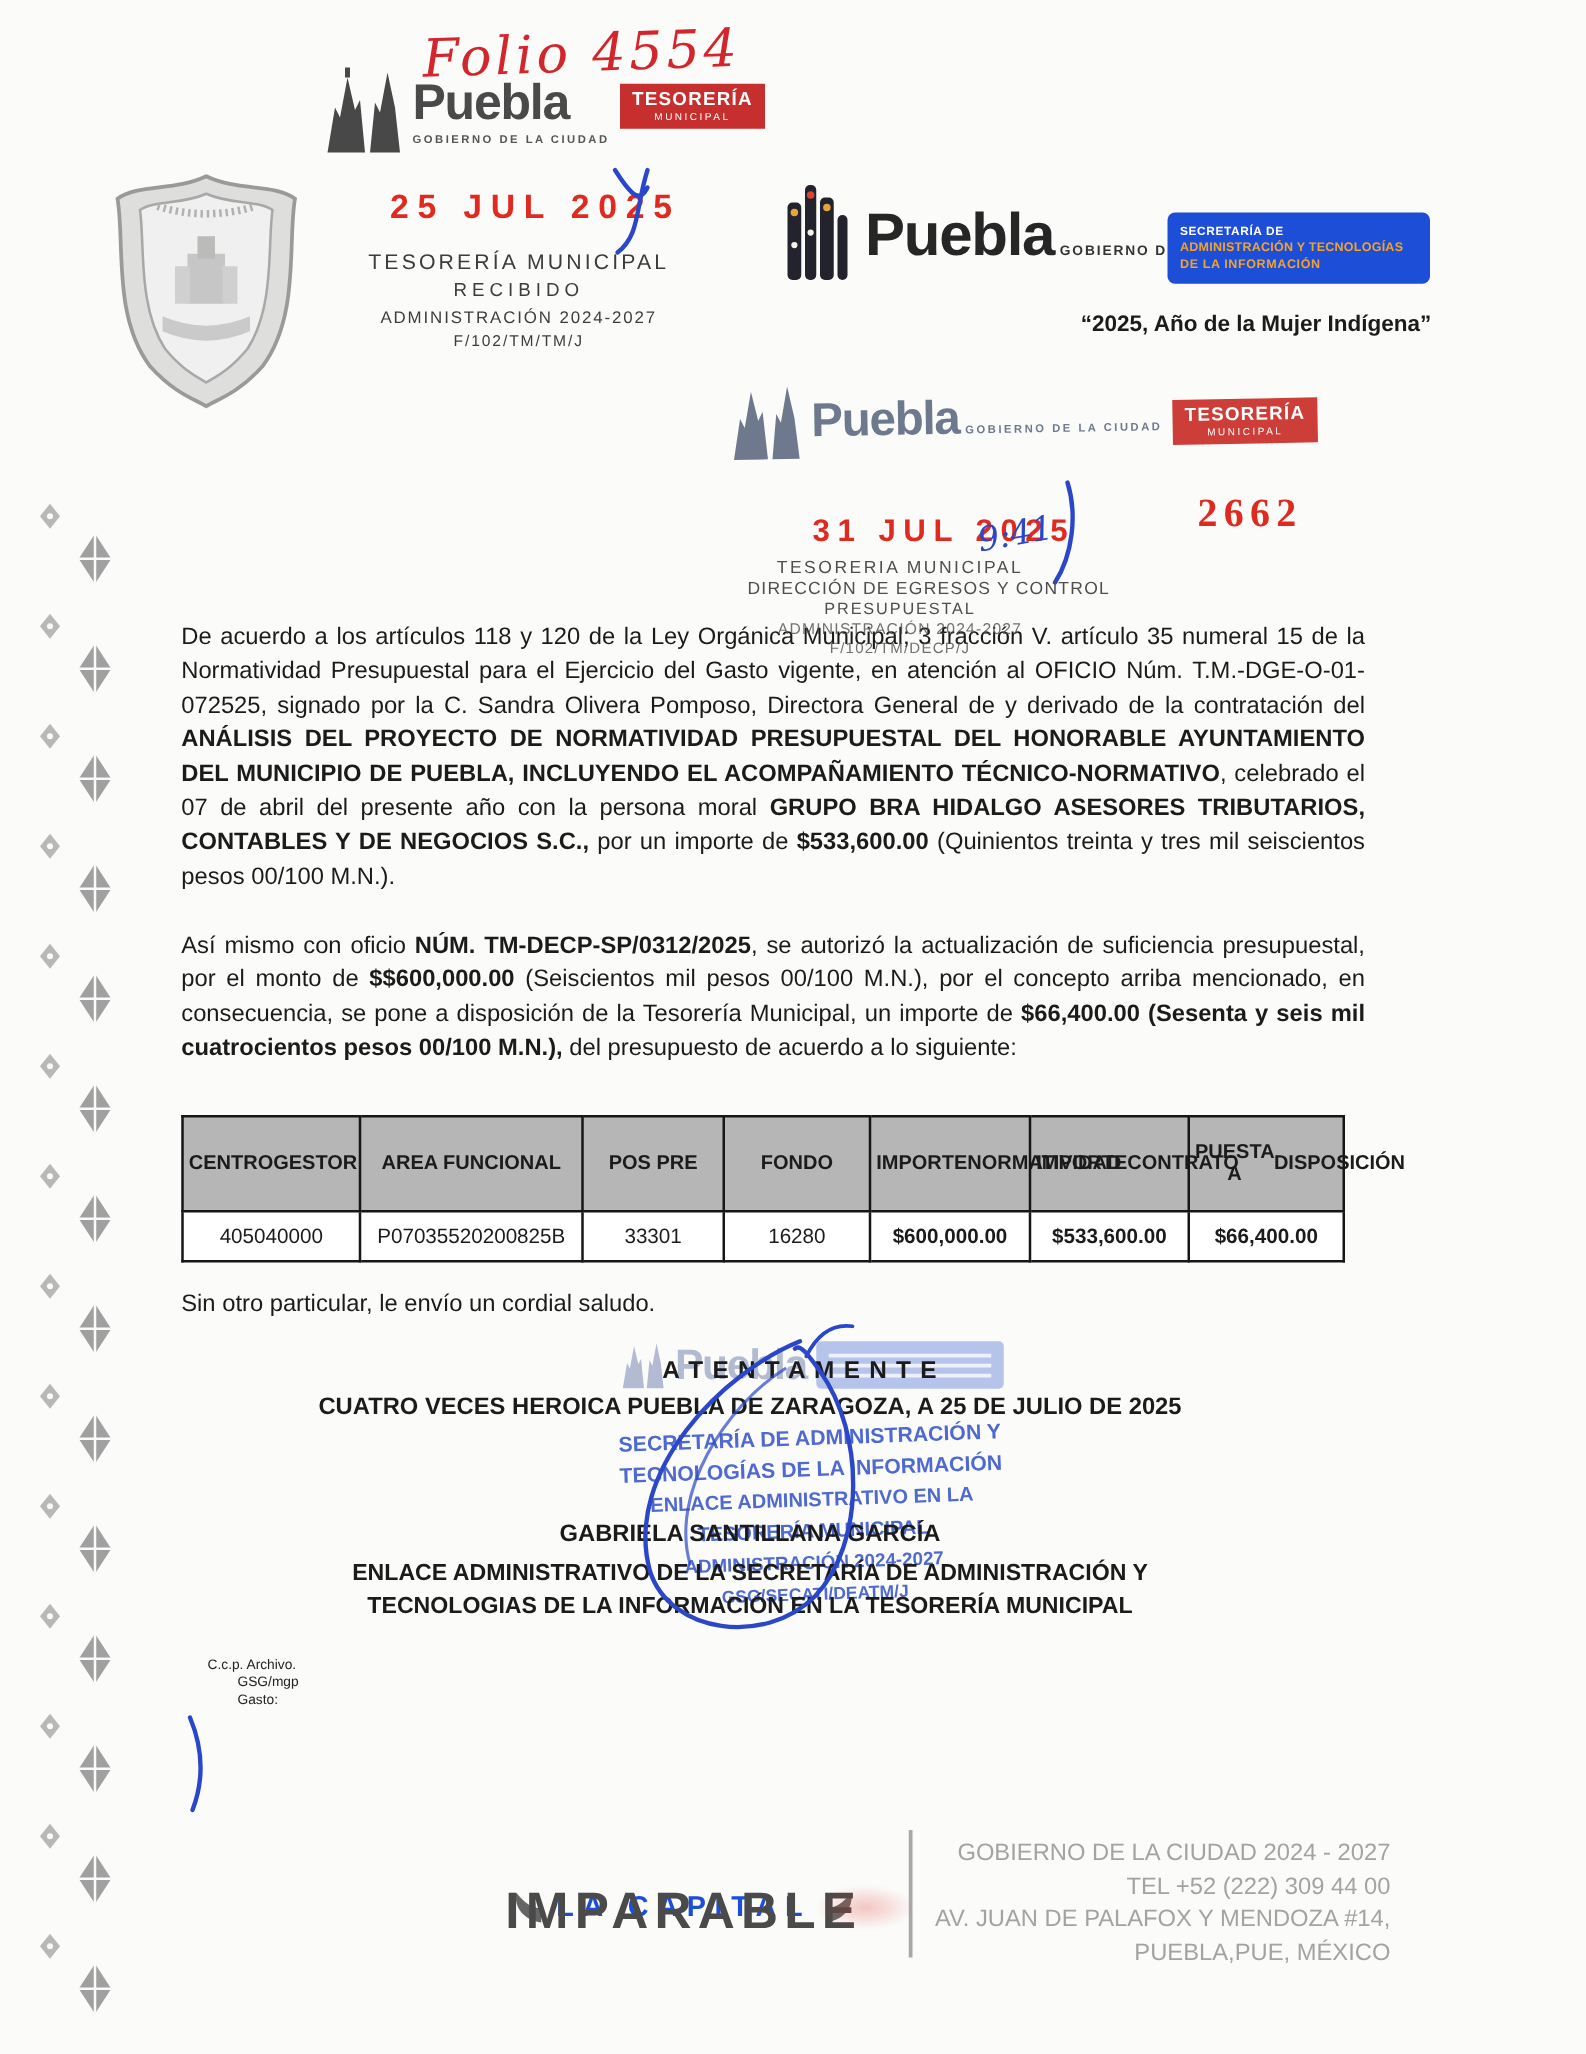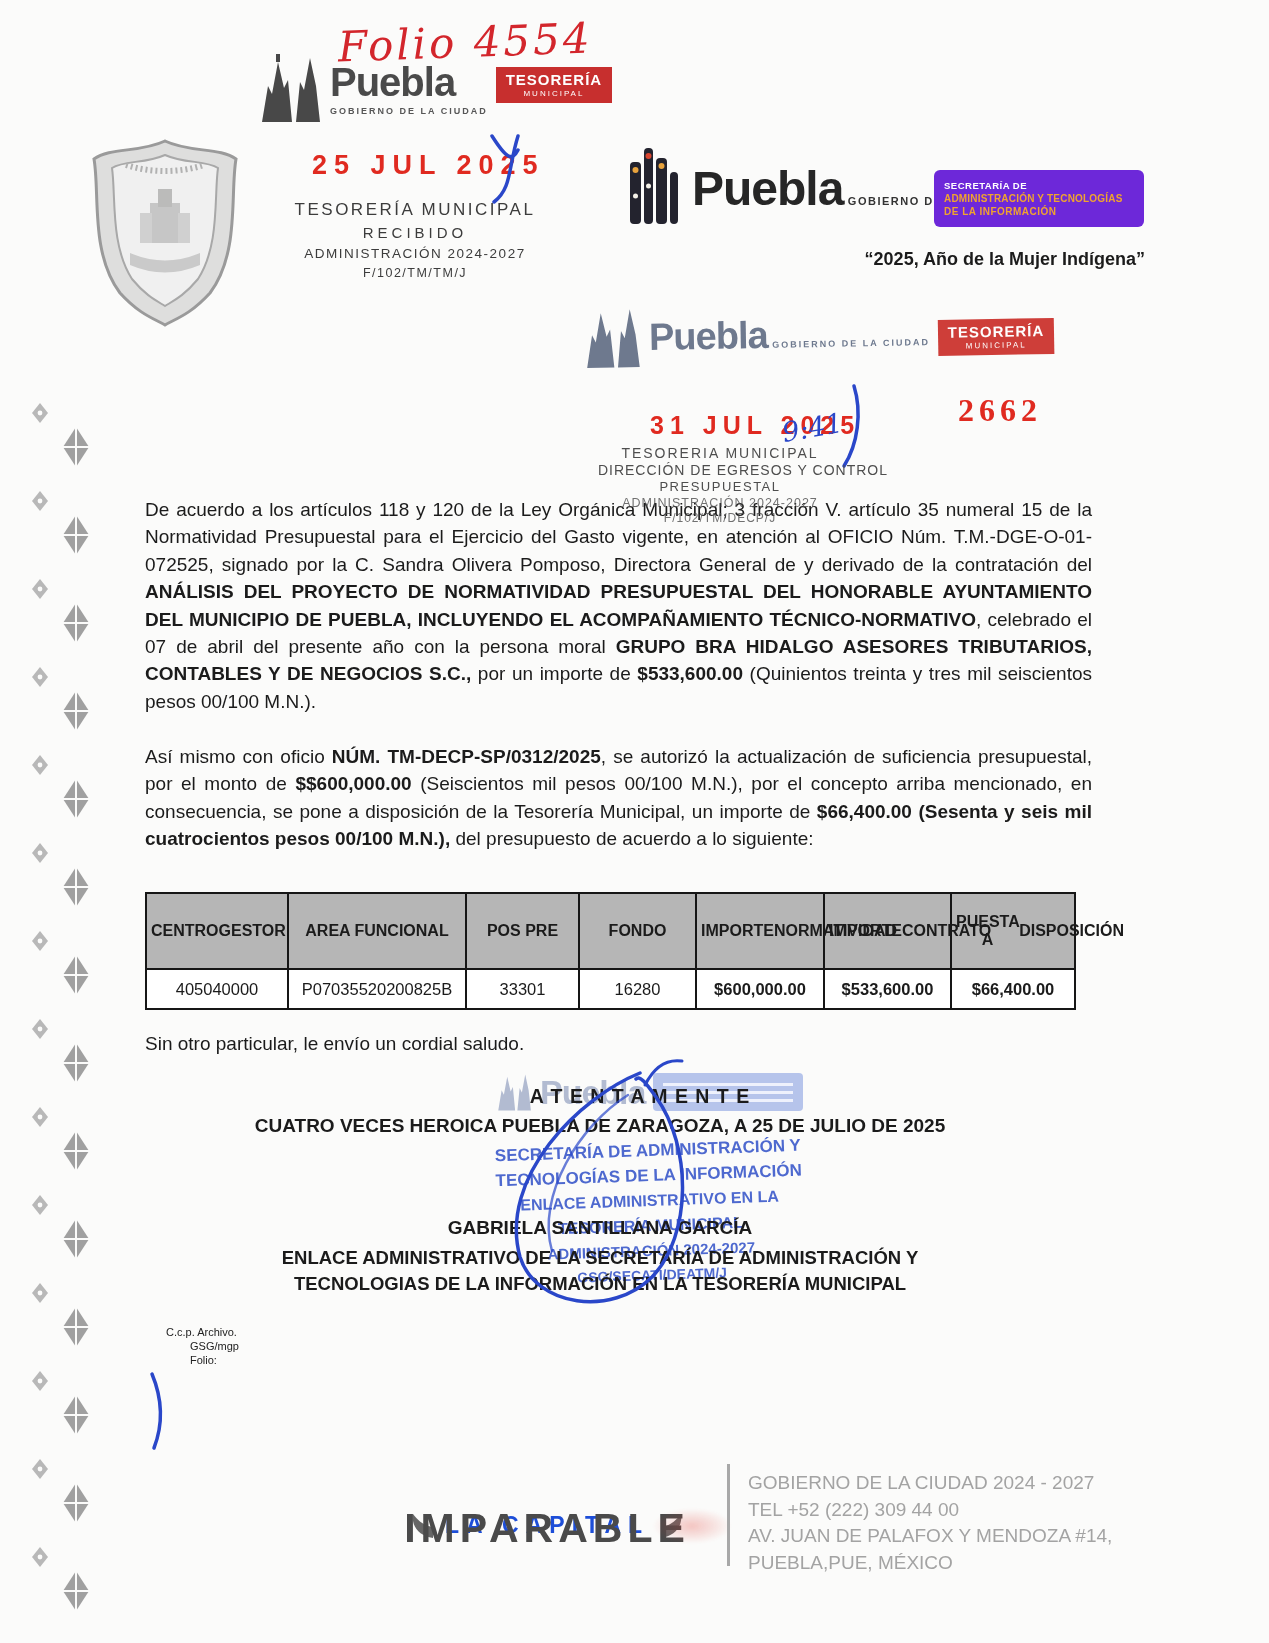--- a/index.html
+++ b/index.html
@@ -36,21 +36,21 @@
   .received-lines div:nth-child(1){ font-size:17px; letter-spacing:2.5px; line-height:24px; }
   .received-lines div:nth-child(2){ font-size:15px; letter-spacing:4px; line-height:22px; }
   .received-lines div:nth-child(3){ font-size:13.5px; letter-spacing:1.5px; line-height:20px; }
   .received-lines div:nth-child(4){ font-size:12.5px; letter-spacing:1.5px; line-height:18px; }
 
   
   .logo-right { left:628px; top:146px; display:flex; align-items:center; gap:12px; }
   .logo-right .wordmark { font-size:48px; color:#262626; }
   .logo-right .gobierno { font-size:11px; letter-spacing:1.5px; color:#333; }
   .badge {
-    left:934px; top:170px; width:210px; background:#6d28d9; border-radius:6px;
+    left:934px; top:170px; width:210px; background:#1d4ed8; border-radius:6px;
     padding:9px 10px; text-align:left;
   }
   .badge div:nth-child(1){ color:#ffffff; font-size:9.5px; font-weight:bold; letter-spacing:.5px; line-height:13px; }
   .badge div:nth-child(2){ color:#f0a32f; font-size:10px; font-weight:bold; letter-spacing:.2px; line-height:13px; }
   .badge div:nth-child(3){ color:#f0a32f; font-size:10px; font-weight:bold; letter-spacing:.5px; line-height:13px; }
 
   .slogan { left:690px; top:249px; width:455px; text-align:right; font-weight:bold; font-size:18px; }
   .oficio { left:480px; top:276px; width:680px; text-align:center; font-weight:bold; font-size:19px; }
 
   
@@ -121,21 +121,21 @@
 
   
   .brand-row { left:382px; top:1478px; width:330px; display:flex; justify-content:center;
                align-items:center; gap:10px; color:#1d4ed8; font-weight:bold; font-size:23px; letter-spacing:7px;margin-top:32px; }
   .imparable { left:382px; top:1505px; width:330px; text-align:center; font-weight:bold;
                font-size:41px; letter-spacing:5px; color:#4a4a4a; }
   .bleed { left:652px; top:1508px; width:80px; height:36px; border-radius:50%;
            background:radial-gradient(ellipse, rgba(224,57,47,.28), rgba(224,57,47,0) 70%); filter:blur(1px); }
   .divider { left:727px; top:1464px; width:3px; height:102px; background:#a8a8a8; }
   .footer-info { left:748px; top:1470px; color:#a3a3a3; font-size:19px; }
-  .footer-info div { line-height:26.5px; }
+  .footer-info div { line-height:26.5px;text-align:right; }
 </style>
 </head>
 <body>
 
 <div class="page">
 
   <svg class="abs" style="left:14px; top:395px;" width="100" height="1240" viewBox="0 0 100 1240">
     <defs>
       <g id="bigd">
         <path d="M0,-20 L13,0 L0,20 L-13,0 Z" fill="#a0a0a0"></path>
@@ -376,21 +376,21 @@
 
   <svg class="abs" style="left:440px; top:1055px; z-index:4; pointer-events:none;" width="360" height="280" viewBox="0 0 360 280">
     <path class="blue-ink" d="M205,30 C215,10 228,4 242,6" stroke-width="3"></path>
     <path class="blue-ink" d="M200,18 C140,42 58,122 80,202 C96,252 172,262 212,222 C252,180 252,92 216,42 C206,28 200,20 196,24" stroke-width="3.5"></path>
     <path class="blue-ink" d="M188,40 C140,70 96,140 112,196" stroke-width="2.5" opacity=".7"></path>
   </svg>
 
   <div class="abs ccp">
       <div>C.c.p. Archivo.</div>
       <div>GSG/mgp</div>
-      <div>Folio:</div>
+      <div>Gasto:</div>
     </div>
 
   <svg class="abs" style="left:136px; top:1368px;" width="44" height="86" viewBox="0 0 44 86">
     <path class="blue-ink" d="M16,6 C26,30 28,54 18,80" stroke-width="3.5"></path>
   </svg>
 
   <div class="abs brand-row">
     <svg width="26" height="30" viewBox="0 0 26 30">
       <path d="M24,28 C10,26 2,16 4,4 C10,12 16,16 24,17 Z" fill="#666"></path>
     </svg>

